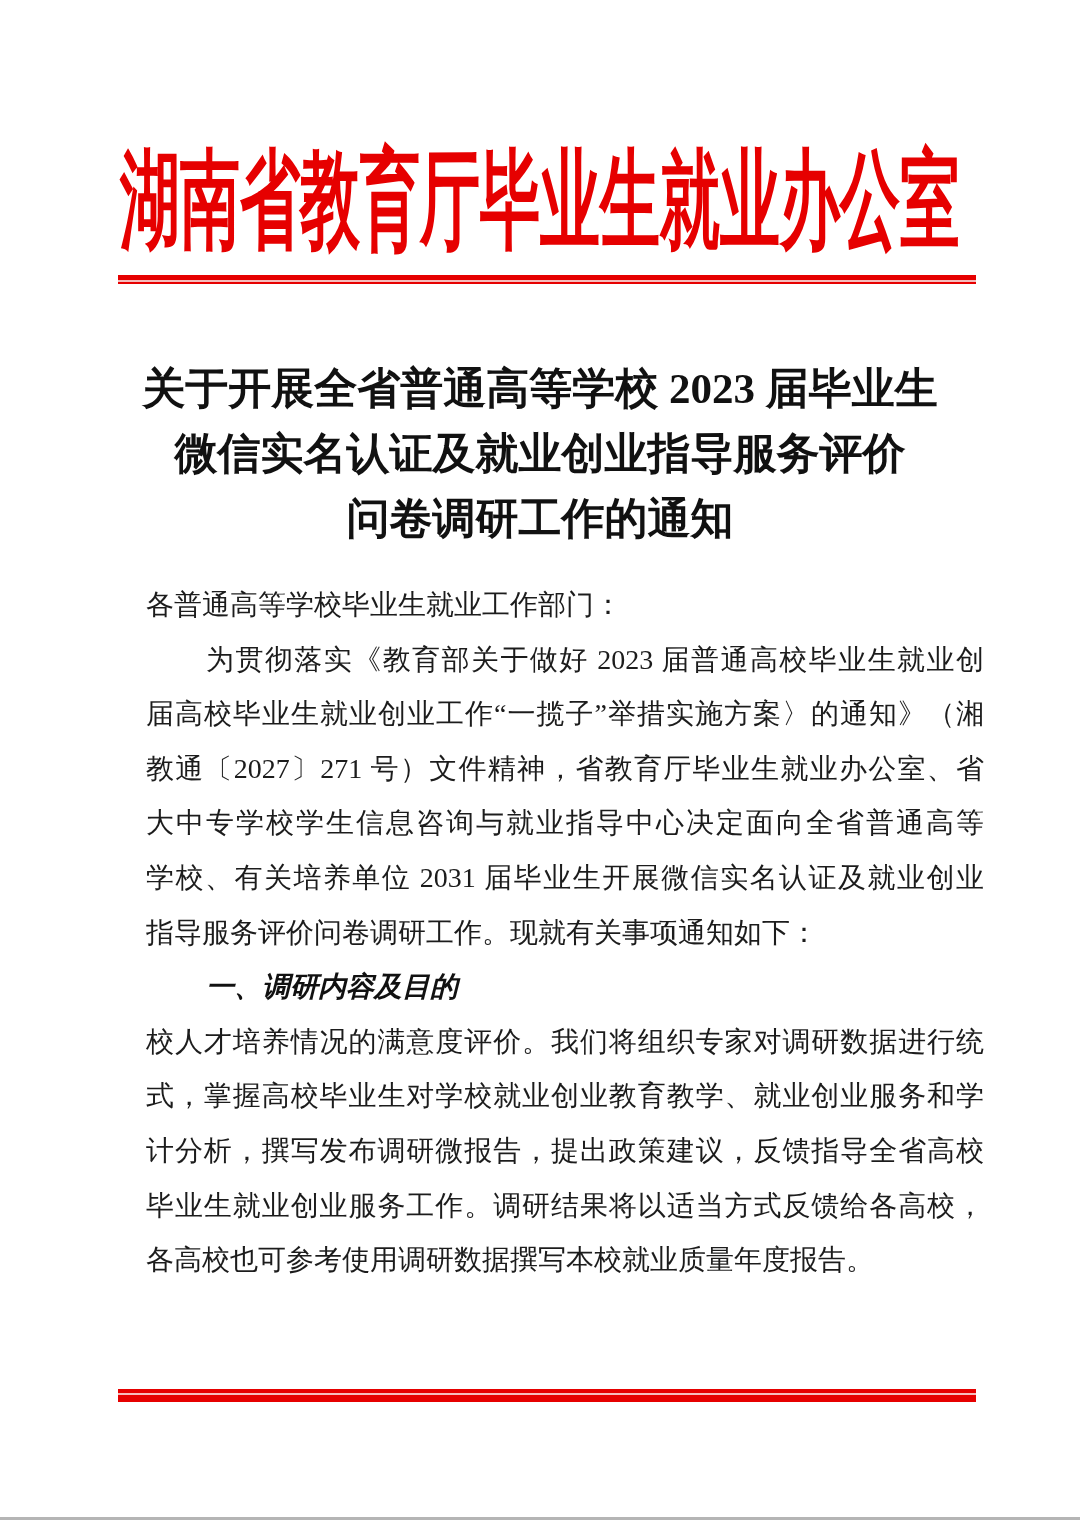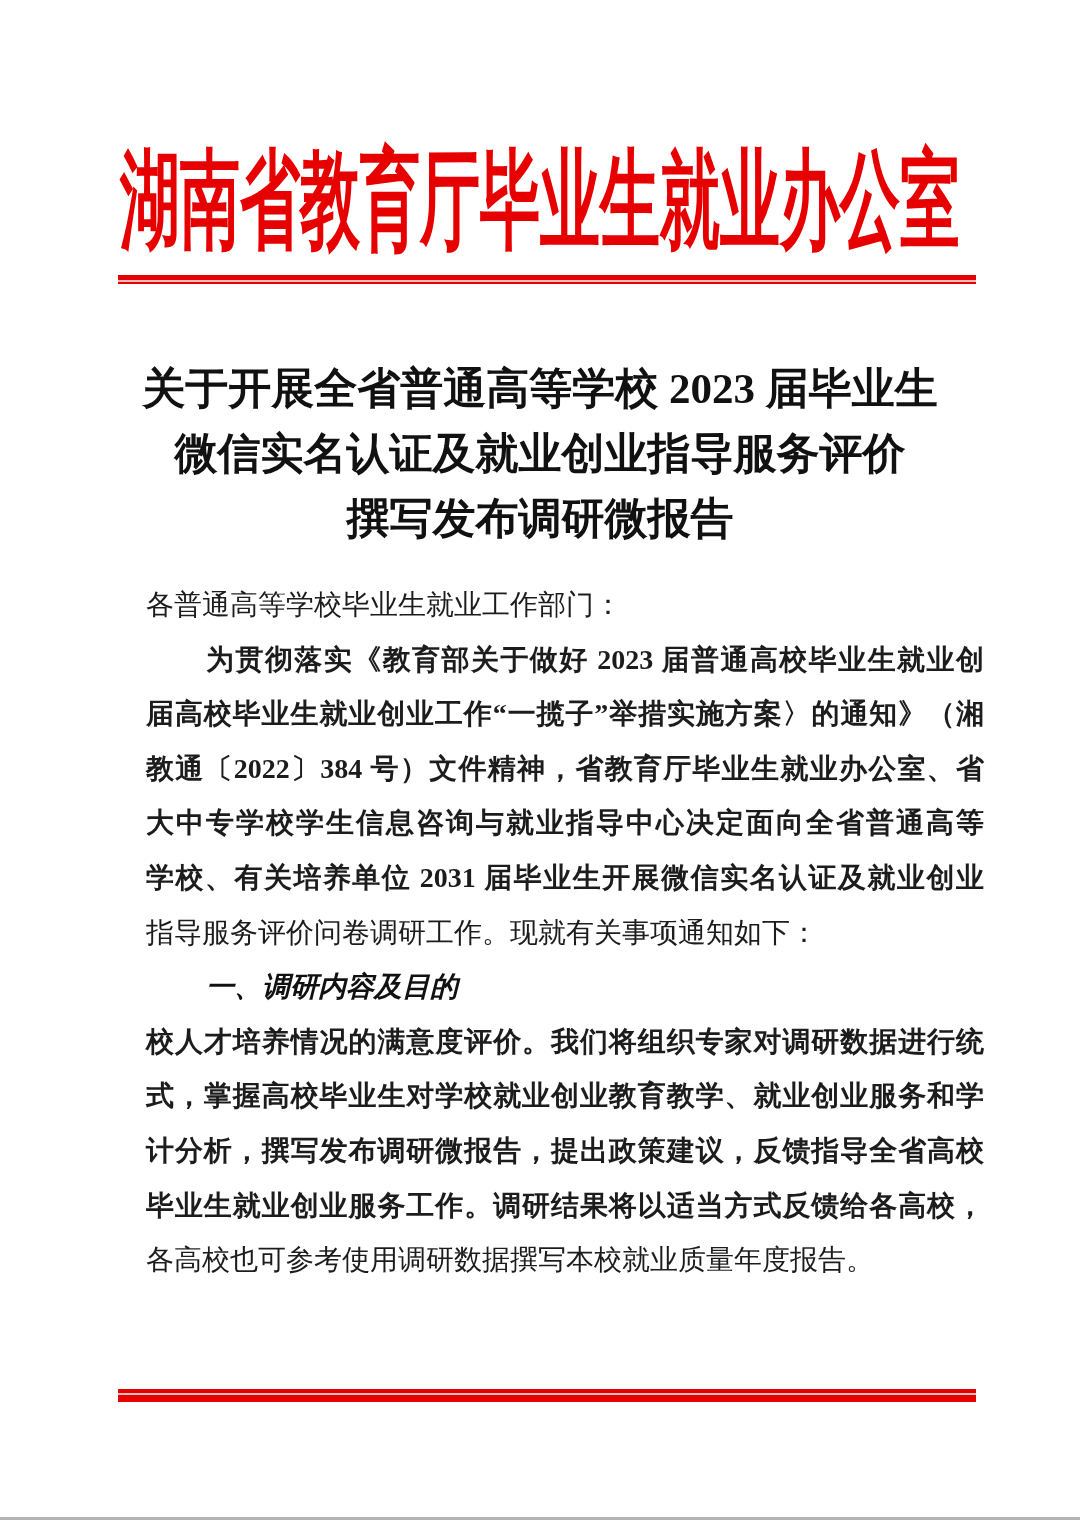--- a/index.html
+++ b/index.html
@@ -52,21 +52,20 @@
     top: 578px; left: 122px; width: 838px;
     font-size: 28px; line-height: 54.6px;
     color: #1c1c1c;
     margin-left: 24px;
   }
   .line { height: 54.6px; text-align: left; }
   .line.j {
     text-align: justify;
     text-align-last: justify;
     text-justify: inter-ideograph;
-    font-weight: bold;
   }
   .line.ind { text-indent: 60px; }
   .line.hd {
     font-family: "Liberation Sans", sans-serif;
     font-weight: bold;
     color: #111111;
     font-style: italic;
   }
   
   .page-bottom-edge {
@@ -82,28 +81,28 @@
 
 <div class="rule rule-header">
   <div class="band-thick"></div>
   <div class="band-gap"></div>
   <div class="band-thin"></div>
 </div>
 
 <div class="doc-title">
   <div class="t-line">关于开展全省普通高等学校 2023 届毕业生</div>
   <div class="t-line">微信实名认证及就业创业指导服务评价</div>
-  <div class="t-line">撰写发布调研微报告</div>
+  <div class="t-line">问卷调研工作的通知</div>
 </div>
 
 <div class="body-block">
   <div class="line">各普通高等学校毕业生就业工作部门：</div>
   <div class="line j ind">为贯彻落实《教育部关于做好 2023 届普通高校毕业生就业创</div>
   <div class="line j">届高校毕业生就业创业工作“一揽子”举措实施方案〉的通知》（湘</div>
-  <div class="line j">教通〔2022〕384 号）文件精神，省教育厅毕业生就业办公室、省</div>
+  <div class="line j">教通〔2027〕271 号）文件精神，省教育厅毕业生就业办公室、省</div>
   <div class="line j">大中专学校学生信息咨询与就业指导中心决定面向全省普通高等</div>
   <div class="line j">学校、有关培养单位 2031 届毕业生开展微信实名认证及就业创业</div>
   <div class="line">指导服务评价问卷调研工作。现就有关事项通知如下：</div>
   <div class="line hd ind">一、调研内容及目的</div>
   <div class="line j">校人才培养情况的满意度评价。我们将组织专家对调研数据进行统</div>
   <div class="line j">式，掌握高校毕业生对学校就业创业教育教学、就业创业服务和学</div>
   <div class="line j">计分析，撰写发布调研微报告，提出政策建议，反馈指导全省高校</div>
   <div class="line j">毕业生就业创业服务工作。调研结果将以适当方式反馈给各高校，</div>
   <div class="line">各高校也可参考使用调研数据撰写本校就业质量年度报告。</div>
 </div>

